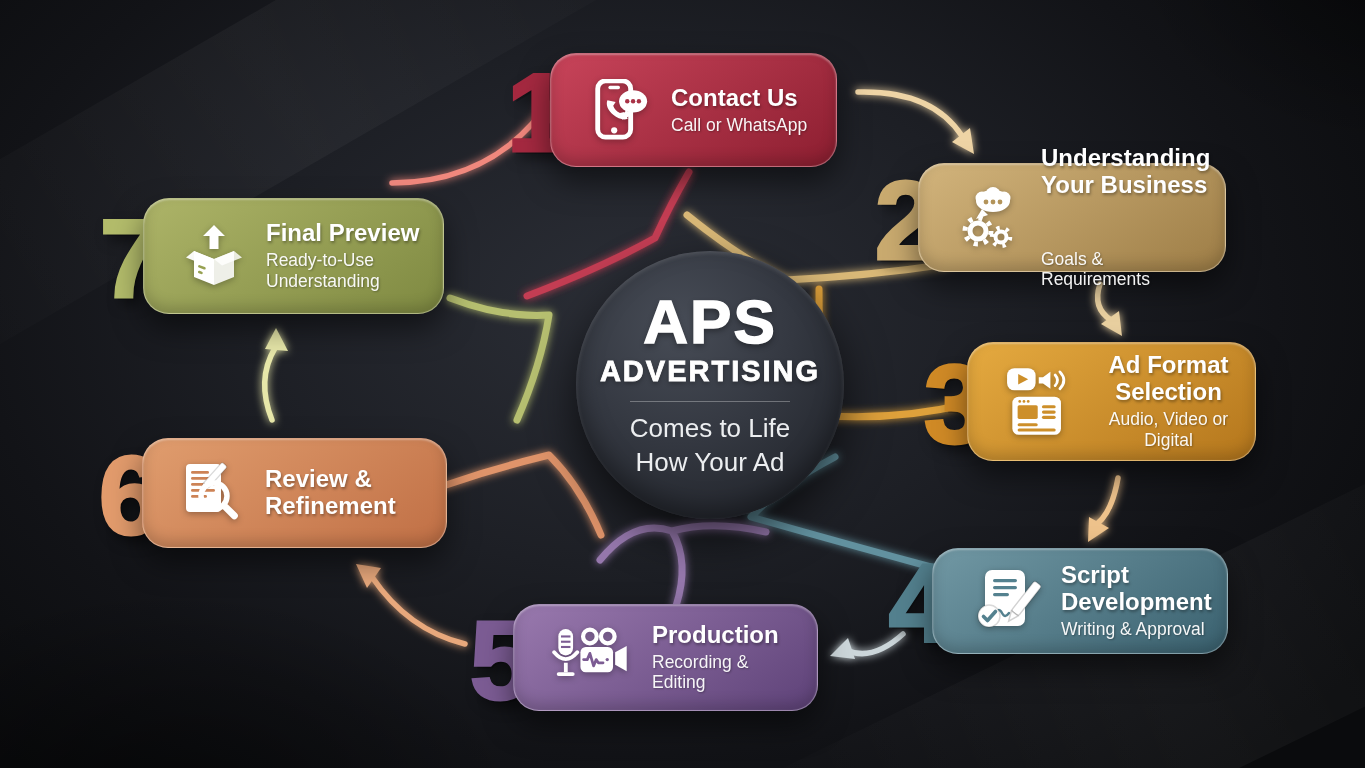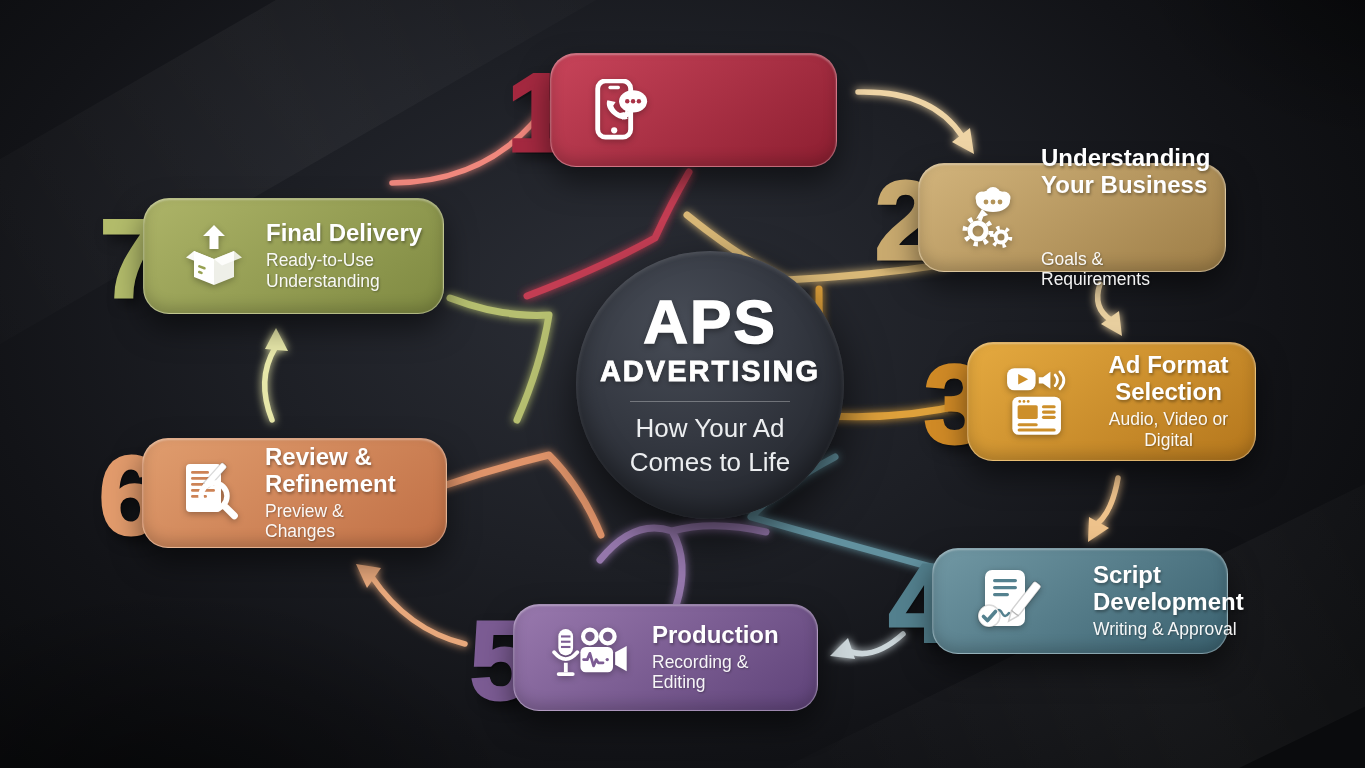--- a/index.html
+++ b/index.html
@@ -50,21 +50,21 @@
   .s1{left:550px;top:53px;width:287px;height:114px;}
   .s2{left:918px;top:163px;width:308px;height:109px;}
   .s3{left:967px;top:342px;width:289px;height:119px;}
   .s4{left:932px;top:548px;width:296px;height:106px;}
   .s5{left:513px;top:604px;width:305px;height:107px;}
   .s6{left:142px;top:438px;width:305px;height:110px;}
   .s7{left:143px;top:198px;width:301px;height:116px;}
 
   .s2 .txt{max-width:200px;gap:47px;}
   .s3 .txt{max-width:152px;text-align:center;}
-  .s4 .txt{max-width:168px;margin-left:32px;}
+  .s4 .txt{max-width:168px;}
   .s6 .txt{max-width:152px;}
   .s7 .txt{max-width:172px;}
   .s7 .t{white-space:nowrap;}
 </style>
 </head>
 <body>
 
 <div class="stage">
   <div class="ray ray1"></div>
   <div class="ray ray2"></div>
@@ -107,40 +107,44 @@
       <polygon points="356,564 381,568 367,588" fill="#e8a87b"></polygon>
       <polygon points="276,328 288,351 265,349" fill="#e7e7a9"></polygon>
     </g>
   </svg>
 
   <div class="circle">
     <div class="c-title1">APS</div>
     <div class="c-title2">ADVERTISING</div>
     <div class="c-div"></div>
     <div class="c-sub">
+      <div>Comes to Life</div>
       <div>How Your Ad</div>
-      <div>Comes to Life</div>
     </div>
   </div>
 
   <div class="step s1" style="--cl: #c8445a; --cd: #8c1e30; --cm: #a93246; --cn: #a52940;">
     <div class="num">1</div>
     <div class="card">
       <div class="icon">
         <svg width="62" height="62" viewBox="0 0 64 64">
           <rect x="9" y="2" width="34" height="58" rx="8" fill="none" stroke="#fff" stroke-width="5"></rect>
           <rect x="20" y="7" width="12" height="3.5" rx="1.7" fill="#fff"></rect>
           <circle cx="26" cy="53" r="3.2" fill="#fff"></circle>
           <path d="M19 22c-2 5 1 11 6 15 5 4 11 6 15 4l-3.5-7-4.5 1.2c-3.5-1.5-6-4-7-7.5l2.5-4z" fill="#fff"></path>
           <ellipse cx="45.5" cy="23" rx="14.5" ry="11.5" fill="#fff"></ellipse>
           <path d="M38 32l-4 10 11-5z" fill="#fff"></path>
           <circle cx="39.5" cy="23" r="2.3" fill="var(--cm)"></circle>
             <circle cx="45.5" cy="23" r="2.3" fill="var(--cm)"></circle>
             <circle cx="51.5" cy="23" r="2.3" fill="var(--cm)"></circle>
         </svg>
+      </div>
+      <div class="txt">
+        <div class="t">Contact Us</div>
+        <div class="s">Call or WhatsApp</div>
       </div>
     </div>
   </div>
 
   <div class="step s2" style="--cl: #d2b47c; --cd: #9d7d46; --cm: #b3945a; --cn: #c9aa6f;">
     <div class="num">2</div>
     <div class="card">
       <div class="icon">
         <svg width="64" height="64" viewBox="0 0 64 64">
           <ellipse cx="36" cy="15" rx="17" ry="11" fill="#fff"></ellipse>
@@ -259,38 +263,37 @@
           <g transform="rotate(42 30 18)">
             <rect x="27" y="-2" width="7" height="28" rx="2" fill="#fff" stroke="rgba(0,0,0,0.15)" stroke-width="1.3"></rect>
             <path d="M27 26l3.5 8 3.5-8z" fill="#fff" stroke="rgba(0,0,0,0.15)" stroke-width="1.3"></path>
           </g>
           <circle cx="33" cy="35" r="13" fill="none" stroke="#fff" stroke-width="5.5"></circle>
           <rect x="41" y="43" width="7" height="19" rx="3.5" fill="#fff" transform="rotate(-45 44.5 46)"></rect>
         </svg>
       </div>
       <div class="txt">
         <div class="t">Review &amp; Refinement</div>
-        <div class="s">Preview &amp; Changes</div>
       </div>
     </div>
   </div>
 
   <div class="step s7" style="--cl: #adb468; --cd: #7e8941; --cm: #97a152; --cn: #b3bc6b;">
     <div class="num">7</div>
     <div class="card">
       <div class="icon">
         <svg width="64" height="64" viewBox="0 0 64 64">
           <path d="M32 1l11 11h-6.5v13h-9V12H21z" fill="#fff"></path>
           <path d="M12 27l20 8v26l-20-8z" fill="#fff"></path>
           <path d="M52 27l-20 8v26l20-8z" fill="#fff" opacity="0.88"></path>
           <path d="M12 27l-8 6.5 20 8 8-6.5z" fill="#fff" opacity="0.95"></path>
           <path d="M52 27l8 6.5-20 8-8-6.5z" fill="#fff" opacity="0.82"></path>
           <rect x="16" y="42" width="8" height="2.6" rx="1.3" fill="var(--cm)" transform="rotate(20 20 43)"></rect>
           <rect x="16" y="47" width="5" height="2.6" rx="1.3" fill="var(--cm)" transform="rotate(20 18 48)"></rect>
         </svg>
       </div>
       <div class="txt">
-        <div class="t">Final Delivery</div>
+        <div class="t">Final Preview</div>
         <div class="s">Ready-to-Use Understanding</div>
       </div>
     </div>
   </div>
 </div>
 
 </body></html>

